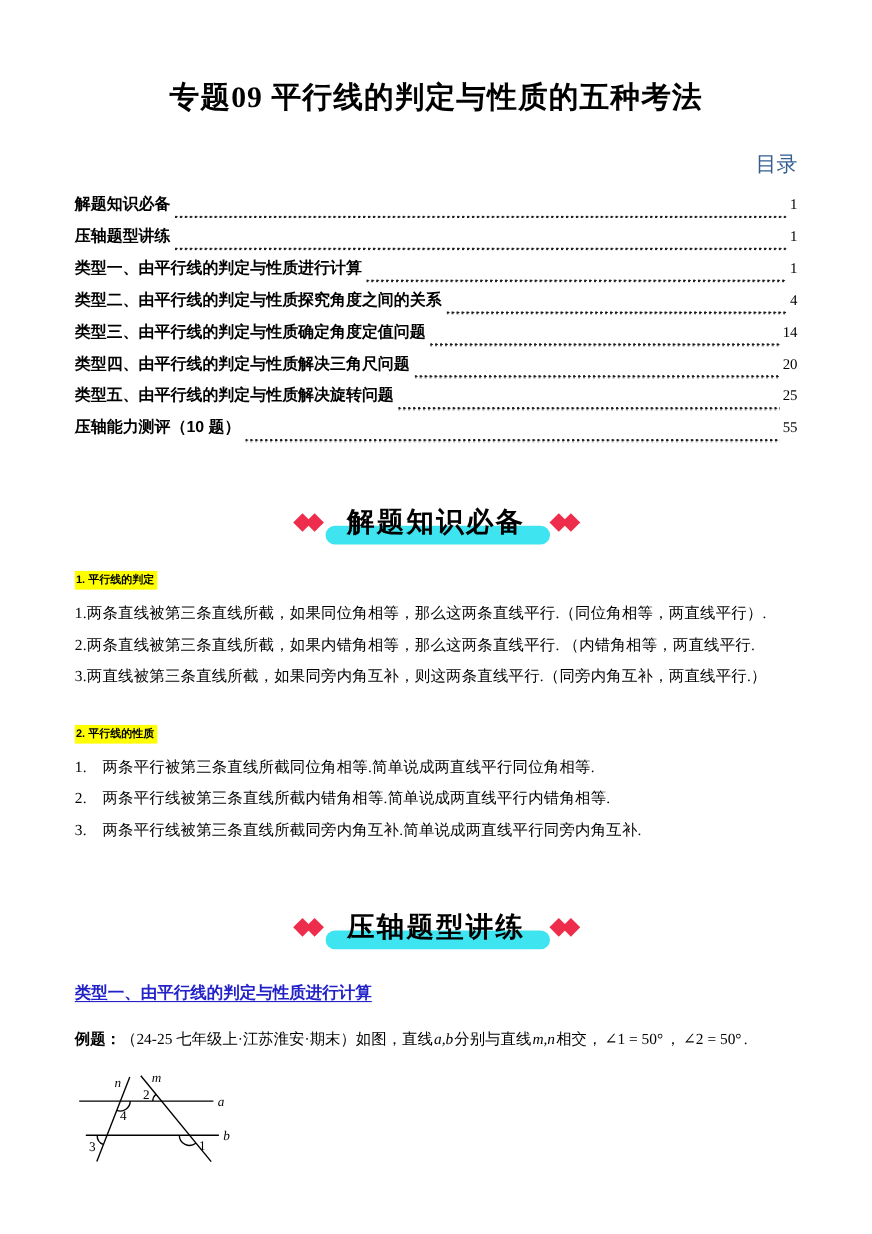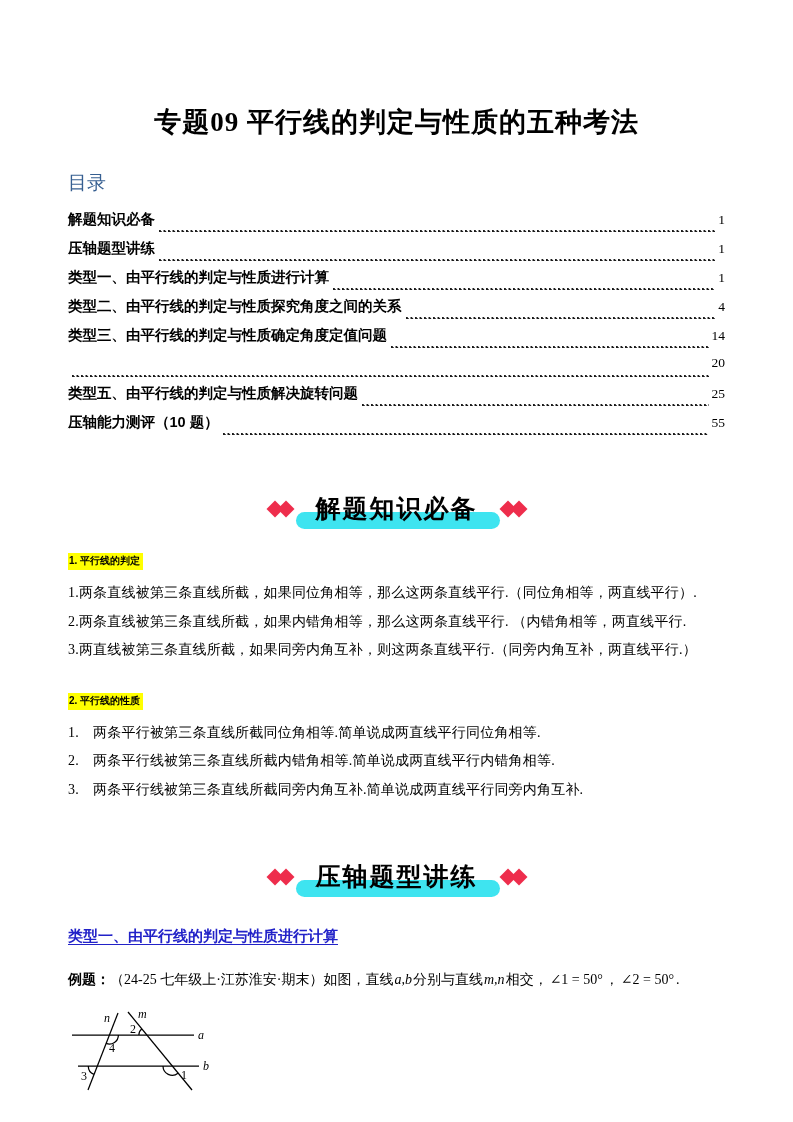--- a/index.html
+++ b/index.html
@@ -9,29 +9,29 @@
     width:793px; height:1122px;
     margin:0 auto;
     background:#ffffff;
     overflow:hidden;
     font-family:"Liberation Serif","DejaVu Serif",serif;
     color:#000;
   }
   .content { padding:0 68px; }
 
   .doc-title {
-    padding-top:104px;
+    padding-top:70px;
     text-align:center;
     font-size:27px;
     font-weight:bold;
     letter-spacing:1px;
   }
   .toc-title {
     margin-top:30px;
-    text-align:left;
+    text-align:right;
     font-size:19px;
     color:#365f91;
   }
 
   .toc { margin-top:14px; }
   .toc-row {
     display:flex;
     align-items:baseline;
     height:29px;
     cursor:pointer;
@@ -165,20 +165,21 @@
         <span class="toc-label">类型二、由平行线的判定与性质探究角度之间的关系</span>
         <span class="toc-dots"></span>
         <span class="toc-page">4</span>
       </div>
       <div class="toc-row">
         <span class="toc-label">类型三、由平行线的判定与性质确定角度定值问题</span>
         <span class="toc-dots"></span>
         <span class="toc-page">14</span>
       </div>
       <div class="toc-row">
+        <span class="toc-label">类型四、由平行线的判定与性质解决三角尺问题</span>
         <span class="toc-dots"></span>
         <span class="toc-page">20</span>
       </div>
       <div class="toc-row">
         <span class="toc-label">类型五、由平行线的判定与性质解决旋转问题</span>
         <span class="toc-dots"></span>
         <span class="toc-page">25</span>
       </div>
       <div class="toc-row">
         <span class="toc-label">压轴能力测评（10 题）</span>

